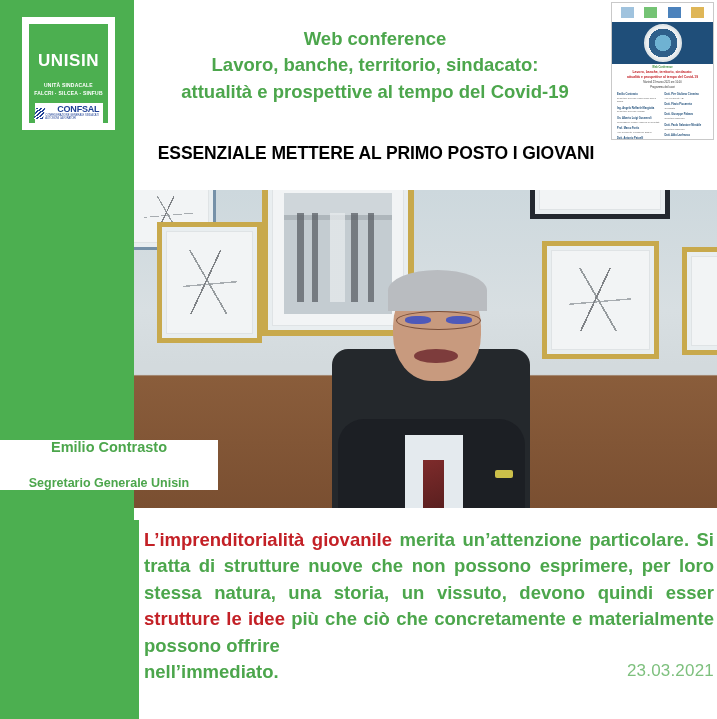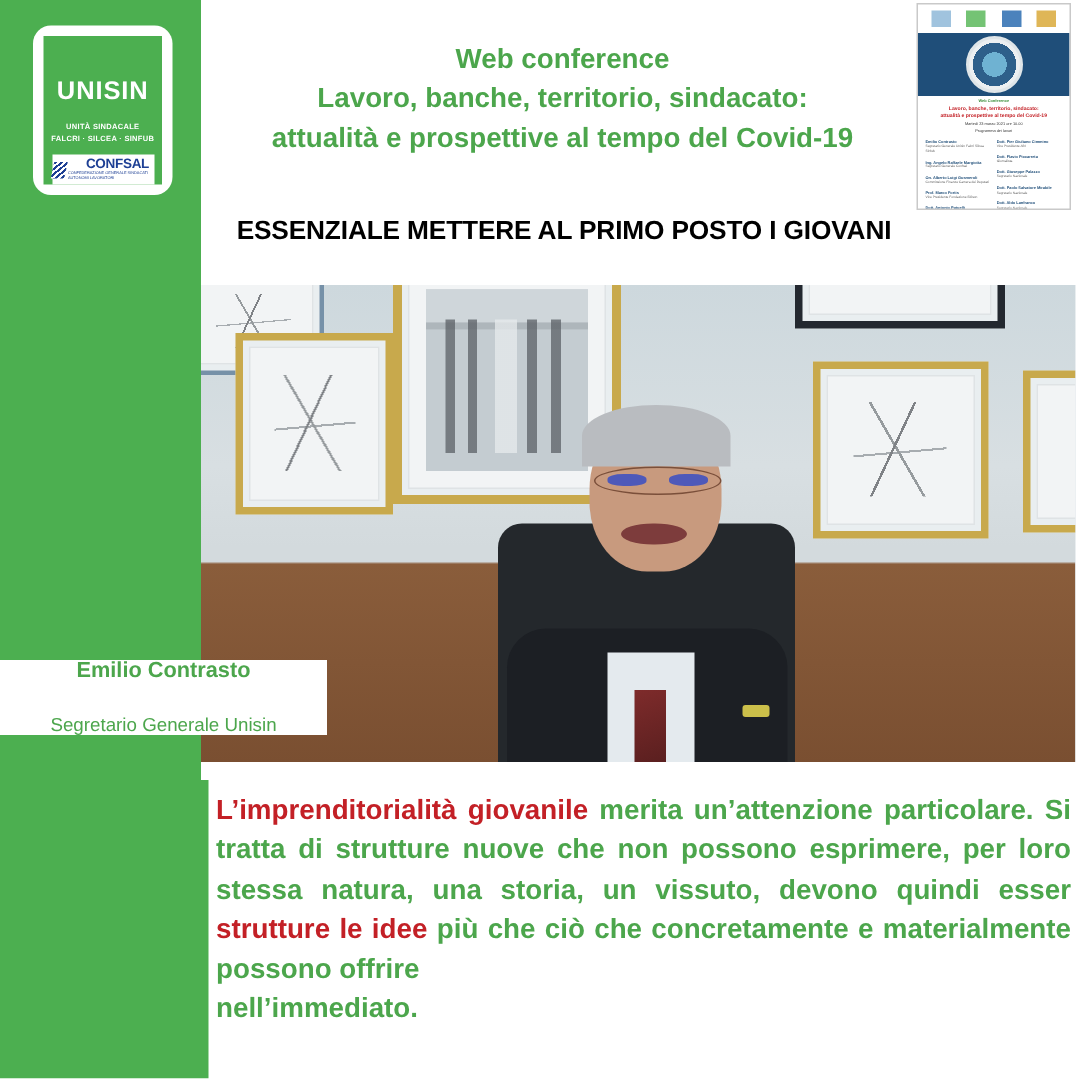--- a/index.html
+++ b/index.html
@@ -37,21 +37,20 @@
     left: 22px;
     top: 17px;
     width: 93px;
     height: 113px;
     background: #ffffff;
     padding: 0;
     box-sizing: border-box;
     display: flex;
     align-items: center;
     justify-content: center;
-    border-radius: 12px;
   }
   .logo-inner {
     width: 79px;
     height: 99px;
     background: #4caf50;
     display: flex;
     flex-direction: column;
     align-items: center;
     justify-content: flex-start;
     padding-top: 28px;
@@ -364,21 +363,21 @@
     justify-content: center;
   }
   .name-main {
     color: #4ca64c;
     font-weight: bold;
     font-size: 14.5px;
     line-height: 1.2;
   }
   .name-role {
     color: #4ca64c;
-    font-weight: normal;
+    font-weight: bold;
     font-size: 12.5px;
     line-height: 1.3;
     margin-top: 18px;
   }
 
   
   .quote-bar {
     position: absolute;
     left: 134px;
     top: 520px;
@@ -555,16 +554,17 @@
   <div class="name-box">
     <div class="name-main">Emilio Contrasto</div>
     <div class="name-role">Segretario Generale Unisin</div>
   </div>
 
   <div class="quote-bar"></div>
   <div class="quote">
     <span class="hl">L’imprenditorialità giovanile</span><span> merita un’attenzione particolare. Si tratta di strutture nuove che non possono esprimere, per loro stessa natura, una storia, un  vissuto, devono quindi esser </span><span class="hl">strutture le idee</span><span> più che ciò che concretamente e materialmente possono offrire</span>
     <div class="quote-last">
       <span>nell’immediato.</span>
+      <span class="date">23.03.2021</span>
     </div>
   </div>
 
 </div>
 
 </body></html>

